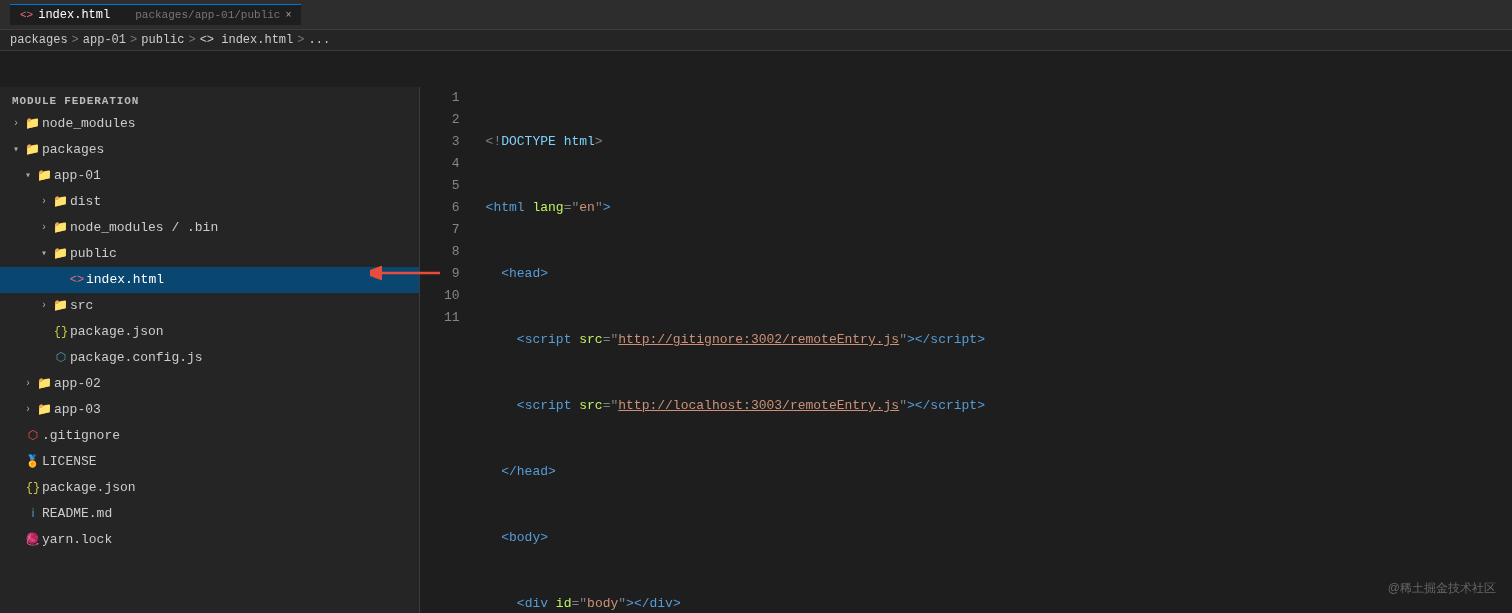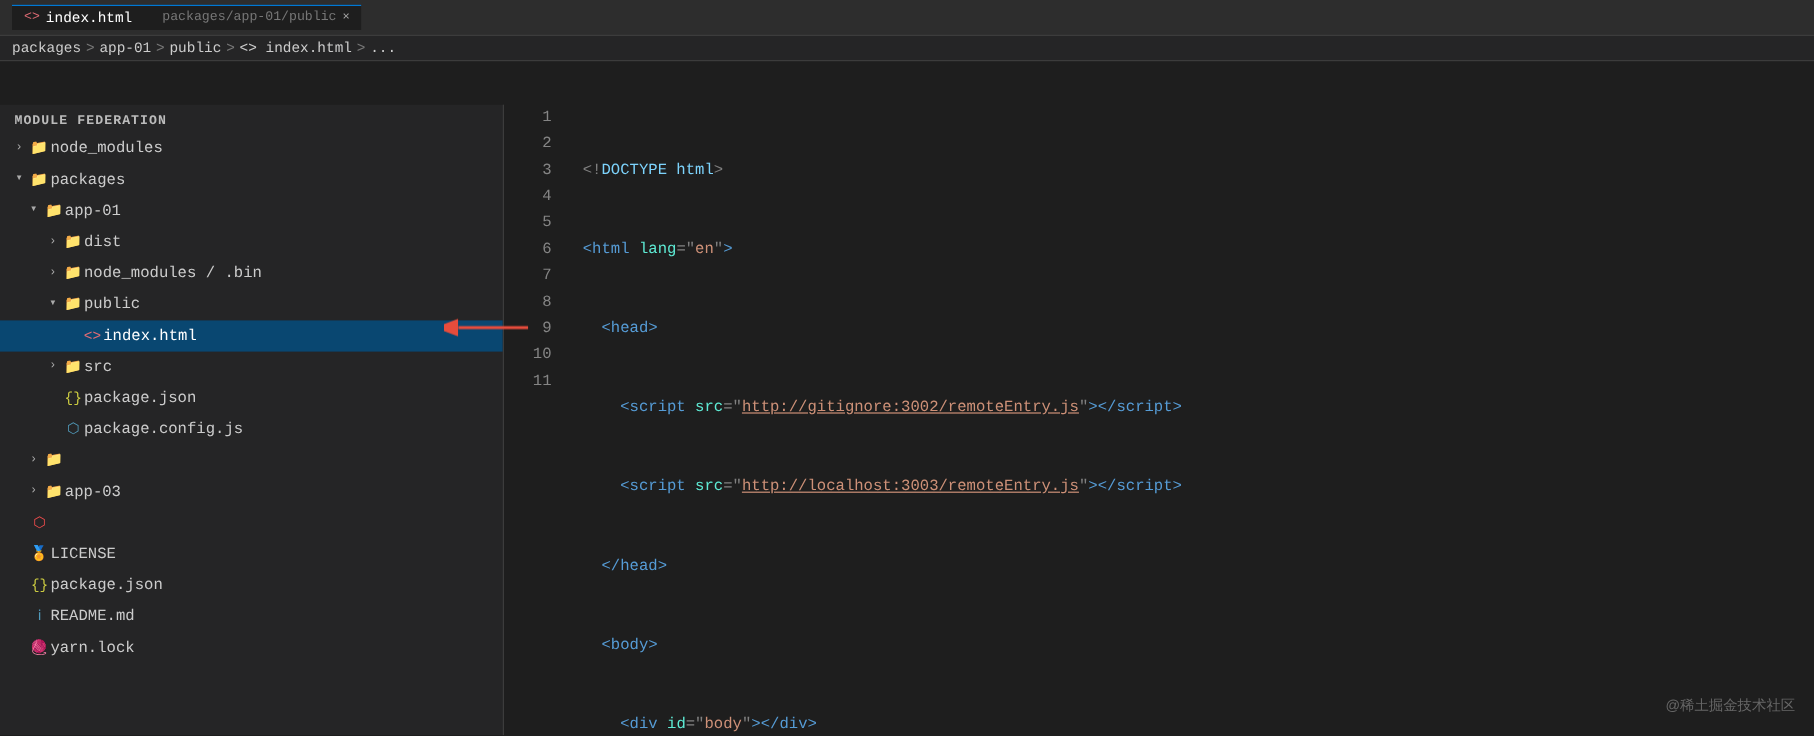--- a/index.html
+++ b/index.html
@@ -157,21 +157,21 @@
       white-space: pre;
     }
 
     .code-line {
       line-height: 22px;
       min-height: 22px;
     }
 
     
     .c-tag { color: #569cd6; }
-    .c-attr { color: #5eead4; }
+    .c-attr { color: #bef264; }
     .c-val { color: #ce9178; }
     .c-url { color: #ce9178; text-decoration: underline; }
     .c-punct { color: #808080; }
     .c-doctype { color: #7dd3fc; }
 
     
     .watermark {
       position: fixed;
       bottom: 16px;
       right: 16px;
@@ -270,31 +270,33 @@
 
     <div class="tree-item tree-indent-2">
       <span class="chevron empty"></span>
       <span class="file-icon" style="color:#519aba;">⬡</span>
       <span class="item-label">package.config.js</span>
     </div>
 
     <div class="tree-item tree-indent-1">
       <span class="chevron closed"></span>
       <span class="file-icon icon-folder">📁</span>
+      <span class="item-label">app-02</span>
     </div>
 
     <div class="tree-item tree-indent-1">
       <span class="chevron closed"></span>
       <span class="file-icon icon-folder">📁</span>
       <span class="item-label">app-03</span>
     </div>
 
     <div class="tree-item tree-indent-0">
       <span class="chevron empty"></span>
       <span class="file-icon icon-git">⬡</span>
+      <span class="item-label">.gitignore</span>
     </div>
 
     <div class="tree-item tree-indent-0">
       <span class="chevron empty"></span>
       <span class="file-icon" style="color:#e8c17a;">🏅</span>
       <span class="item-label">LICENSE</span>
     </div>
 
     <div class="tree-item tree-indent-0">
       <span class="chevron empty"></span>

